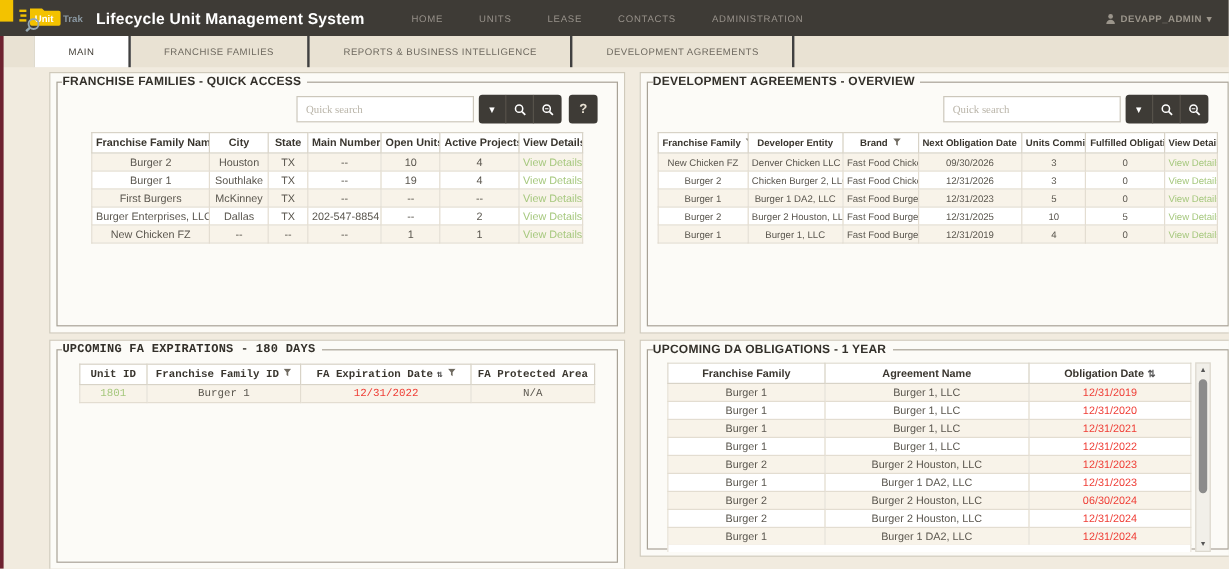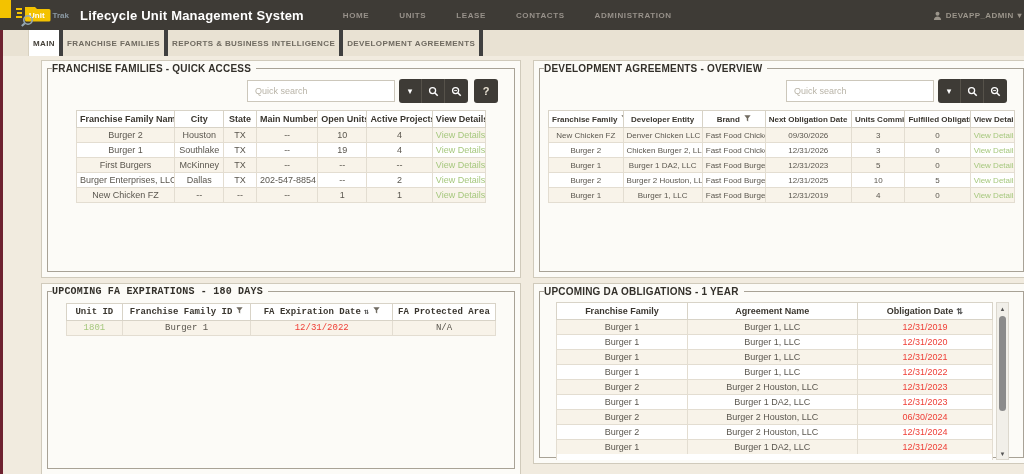--- a/index.html
+++ b/index.html
@@ -13,32 +13,32 @@
   .header {
     height:30px; background:#3e3b36; display:flex; align-items:center;
     position:relative; z-index:2;
   }
   .corner-accent { position:absolute; left:0; top:0; width:11px; height:18px; background:#f3c200; }
   .logo { margin-left:16px; display:flex; align-items:center; }
   .app-title { color:#ffffff; font-weight:bold; font-size:13px; margin-left:6px; letter-spacing:0.2px; }
   .nav { display:flex; height:100%; margin-left:24px; }
   .nav-item {
     display:flex; align-items:center; height:100%; padding:0 15px;
-    color:#97918a; font-size:8px; font-weight:bold; letter-spacing:0.6px; cursor:pointer;
+    color:#97918a; font-size:8px; font-weight:normal; letter-spacing:0.6px; cursor:pointer;
   }
   .nav-item.active { background:#34312c; color:#ffffff; }
   .user-menu {
-    margin-left:auto; margin-right:2px; display:flex; align-items:center; gap:4px;
+    margin-left:auto; margin-right:14px; display:flex; align-items:center; gap:4px;
     color:#9b958b; font-size:8px; font-weight:bold; letter-spacing:0.4px; cursor:pointer;
   }
   
   .subtabs { height:26px; background:#e9e2d3; display:flex; padding-left:28px; }
   .subtab {
-    display:flex; align-items:center; padding:0 4px; font-size:8px; font-weight:bold;
-    color:#6f6a60; letter-spacing:0.4px; border-right:4px solid #404040; cursor:pointer;
+    display:flex; align-items:center; padding:0 28px; font-size:8px; font-weight:normal;
+    color:#6f6a60; letter-spacing:0.4px; border-right:2px solid #404040; cursor:pointer;
   }
   .subtab:first-child { border-left:1px solid #d8d1c0; }
   .subtab.active { background:#ffffff; color:#45413a; }
   
   .edge-accent { position:absolute; left:0; top:30px; bottom:0; width:3px; background:#6e2230; }
   
   .content {
     padding:4px 7px 0 28px;
     display:grid; grid-template-columns:480px 497px; grid-template-rows:218px 186px;
     gap:5px 12px;
@@ -48,21 +48,21 @@
     background:#fcfbf7; border:1px solid #d0cabb; padding:2px 5px 5px 5px;
   }
   .panel-bl { height:192px; align-self:start;font-family:Liberation Mono, monospace; }
   .panel-br { height:181px; align-self:start; }
   fieldset { border:1px solid #a8a296; margin:0; padding:3px 6px 5px 6px; height:100%; }
   legend { font-size:10px; font-weight:bold; color:#33302a; padding:0 5px 0 0; margin-left:-2px; letter-spacing:0.2px; }
   
   .toolbar { display:flex; justify-content:flex-end; align-items:center; gap:4px; margin:2px 10px 7px 0; }
   .search-input {
     width:148px; height:22px; border:1px solid #ccc7bb; background:#fff;
-    font-family:Liberation Sans, sans-serif; font-size:9px; padding:0 7px; color:#777;
+    font-family:Liberation Serif, serif; font-size:9px; padding:0 7px; color:#777;
   }
   .search-input::placeholder { color:#b9b4a8; }
   .btn-group { display:flex; height:24px; background:#3e3b36; border-radius:3px; overflow:hidden; }
   .gbtn {
     width:23px; display:flex; align-items:center; justify-content:center;
     color:#ffffff; border-right:1px solid #56524a; cursor:pointer; font-size:9px;
   }
   .gbtn:last-child { border-right:none; }
   .help-btn {
     width:24px; height:24px; background:#3e3b36; border-radius:3px; margin-left:2px;

